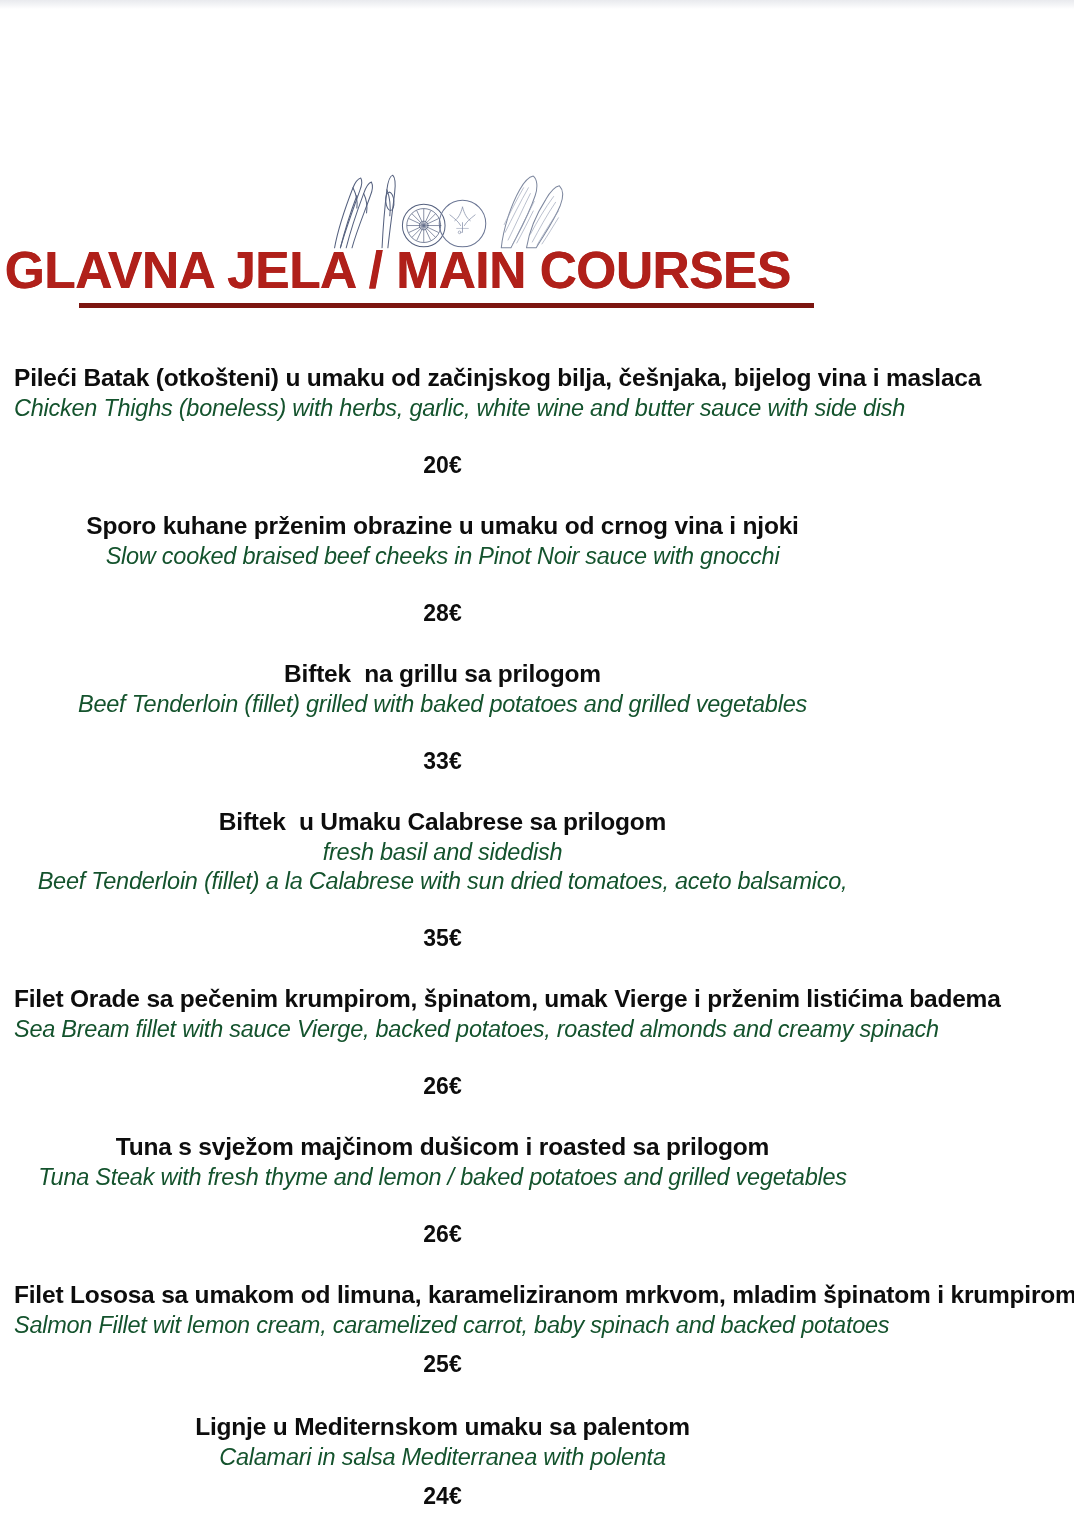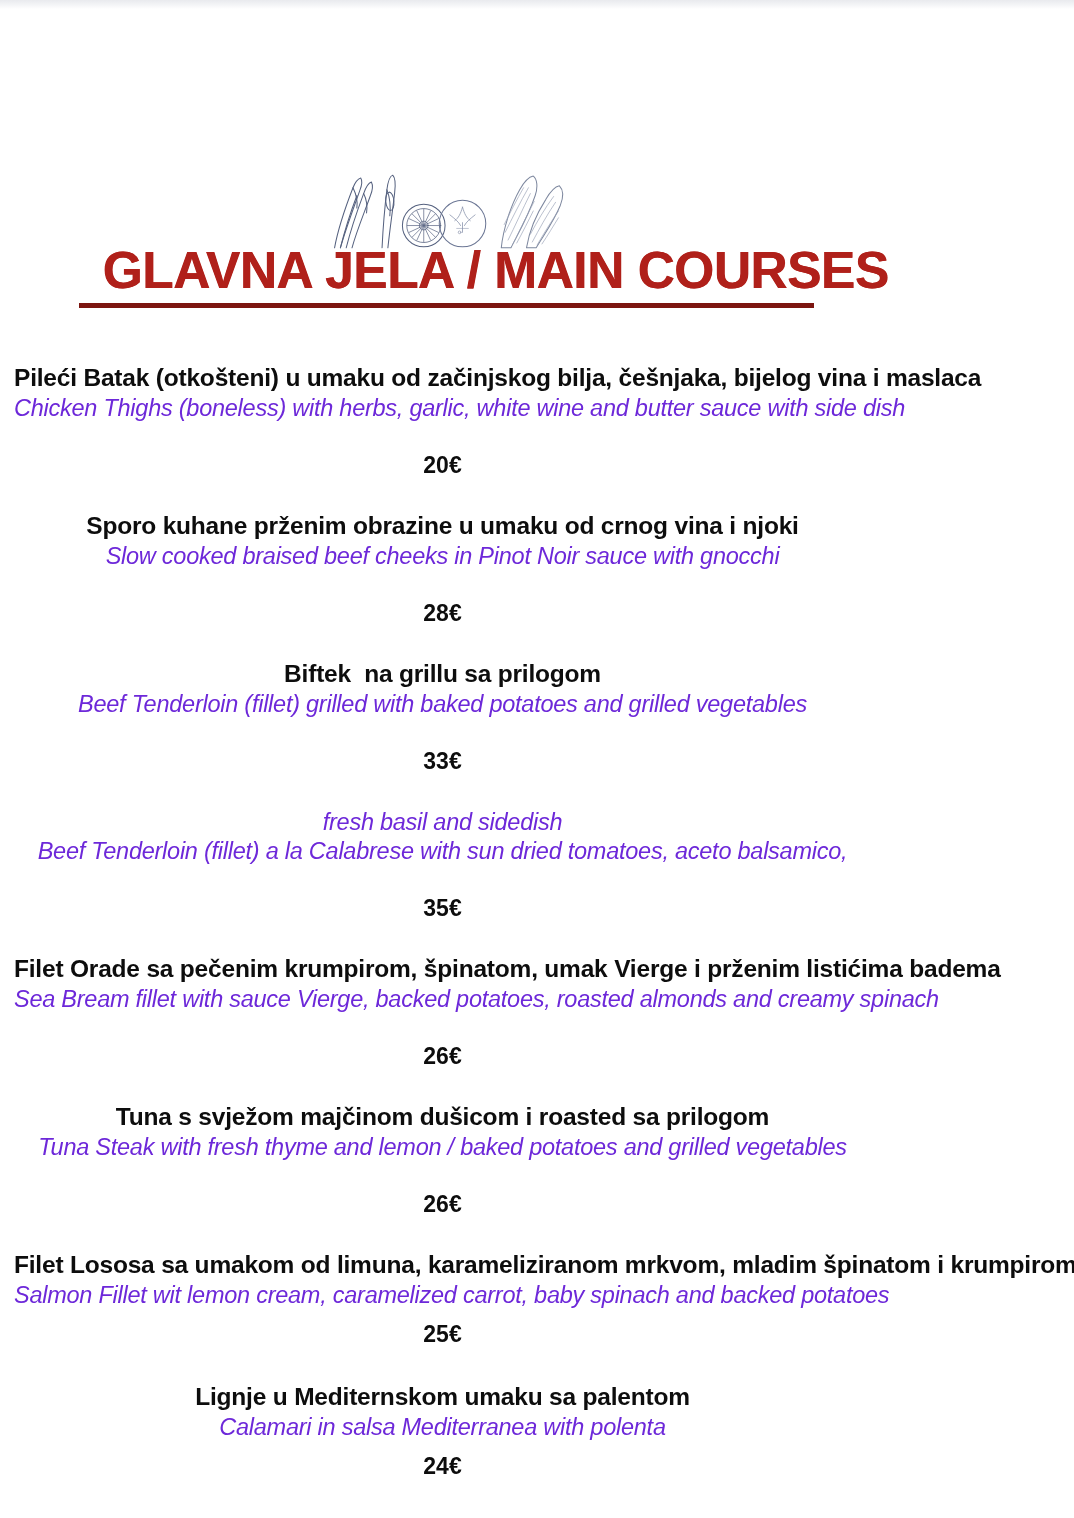--- a/index.html
+++ b/index.html
@@ -32,21 +32,21 @@
     width: 1074px;
     height: 1518px;
   }
 
   
   .header {
     position: absolute;
     top: 172px;
     left: 0;
     width: 893px;
-    text-align: right;
+    text-align: left;
   }
   .header-art {
     height: 78px;
     margin: 0 auto;
     display: block;
   }
   .header-title {
     margin: -6px 0 0 0;
     font-size: 52px;
     font-weight: bold;
@@ -79,21 +79,21 @@
     font-weight: bold;
     line-height: 30px;
     color: #0d0d0d;
     letter-spacing: -0.2px;
     white-space: pre;
   }
   .item-desc {
     font-size: 23.5px;
     font-style: italic;
     line-height: 29px;
-    color: #6d28d9;
+    color: #14532d;
     letter-spacing: -0.25px;
     margin-top: 1px;
   }
   .item-desc .desc-line {
     display: block;
     white-space: pre;
   }
   .item-price {
     font-size: 23px;
     font-weight: bold;
@@ -203,20 +203,21 @@
       <div class="item-name">Biftek  na grillu sa prilogom</div>
       <div class="item-desc">
         <span class="desc-line">Beef Tenderloin (fillet) grilled with baked potatoes and grilled vegetables</span>
       </div>
       <div class="item-price">33€</div>
     </div>
 
     <div class="gap-md"></div>
 
     <div class="menu-item">
+      <div class="item-name">Biftek  u Umaku Calabrese sa prilogom</div>
       <div class="item-desc">
         <span class="desc-line">fresh basil and sidedish</span>
         <span class="desc-line">Beef Tenderloin (fillet) a la Calabrese with sun dried tomatoes, aceto balsamico,</span>
       </div>
       <div class="item-price">35€</div>
     </div>
 
     <div class="gap-md"></div>
 
     <div class="menu-item">

